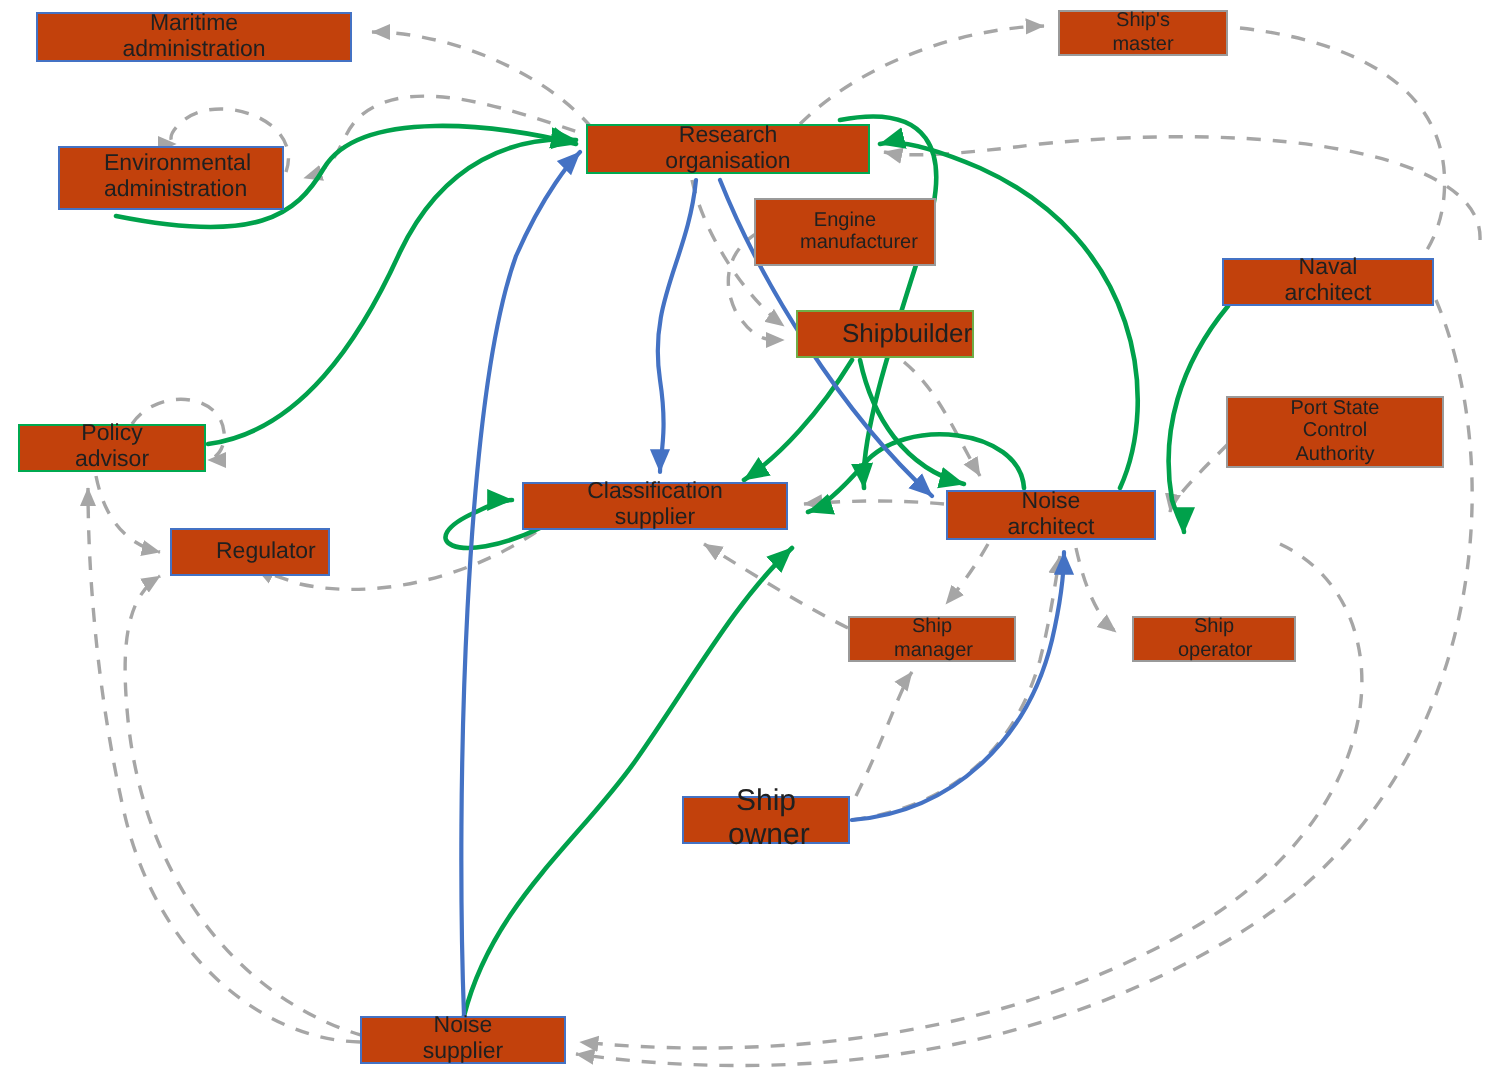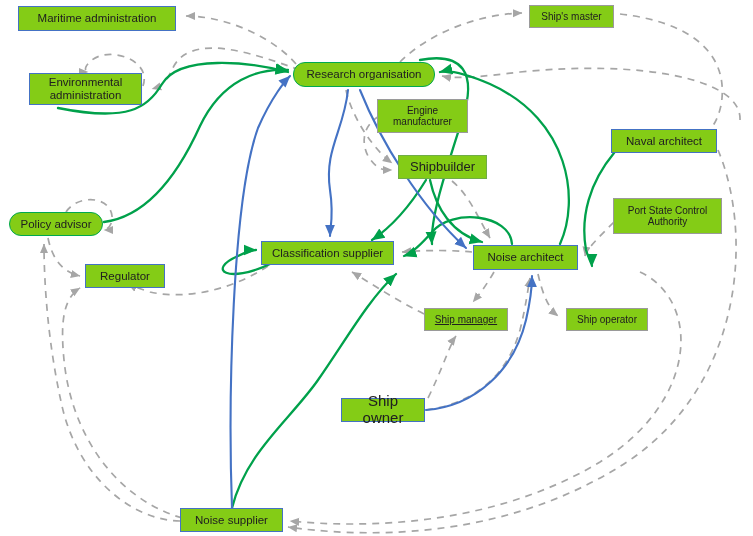--- a/index.html
+++ b/index.html
@@ -17,33 +17,33 @@
   }
   #edge-layer{
     position:absolute;
     left:0;top:0;
     width:753px;height:536px;
     pointer-events:none;
   }
   .node{
     position:absolute;
     box-sizing:border-box;
-    background:#84cc16;
+    background:#c2410c;
     border:1.3px solid #4472c4;
     display:flex;
     align-items:center;
     justify-content:center;
     text-align:center;
     color:#202020;
     line-height:1.12;
-    padding:1px 5px;
+    padding:1px 22px;
     z-index:5;
   }
   .node.blue      { border-color:#4472c4; }
-  .node.green     { border-color:#00a950;border-radius:12px; }
+  .node.green     { border-color:#00a950; }
   .node.lightgreen{ border-color:#70ad47; }
   .node.grey      { border-color:#9a9a9a; }
   .node-label{
     display:block;
     width:100%;
     white-space:pre-line;
   }
 </style>
 </head>
 <body>
@@ -180,21 +180,21 @@
       </div>
       <div class="node blue" style="left: 261px; top: 241px; width: 133px; height: 24px; font-size: 11.5px;">
         <span class="node-label">Classification supplier</span>
       </div>
       <div class="node blue" style="left: 473px; top: 245px; width: 105px; height: 25px; font-size: 11.5px;">
         <span class="node-label">Noise architect</span>
       </div>
       <div class="node blue" style="left: 85px; top: 264px; width: 80px; height: 24px; font-size: 11.5px;">
         <span class="node-label">Regulator</span>
       </div>
-      <div class="node grey" style="left: 424px; top: 308px; width: 84px; height: 23px; font-size: 10px; text-decoration: underline;">
+      <div class="node grey" style="left: 424px; top: 308px; width: 84px; height: 23px; font-size: 10px;">
         <span class="node-label">Ship manager</span>
       </div>
       <div class="node grey" style="left: 566px; top: 308px; width: 82px; height: 23px; font-size: 10px;">
         <span class="node-label">Ship operator</span>
       </div>
       <div class="node blue" style="left: 341px; top: 398px; width: 84px; height: 24px; font-size: 15px;">
         <span class="node-label">Ship owner</span>
       </div>
       <div class="node blue" style="left: 180px; top: 508px; width: 103px; height: 24px; font-size: 11.5px;">
         <span class="node-label">Noise supplier</span>

